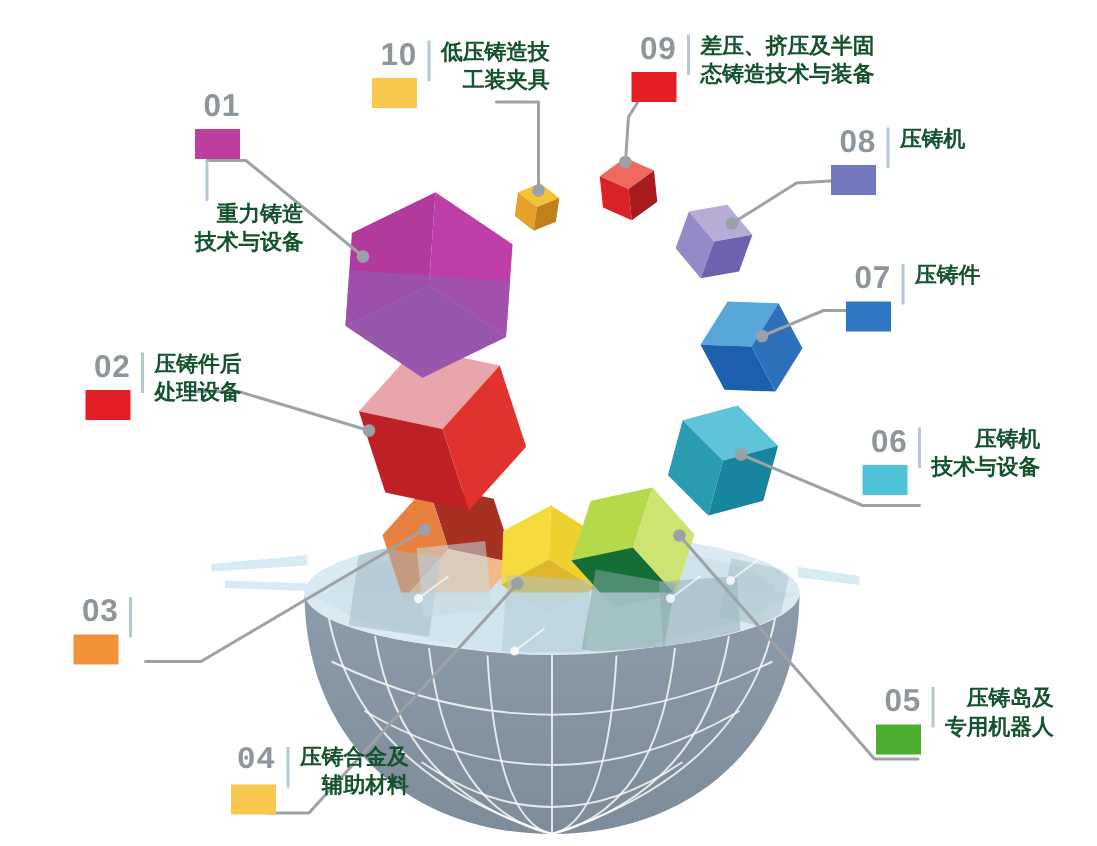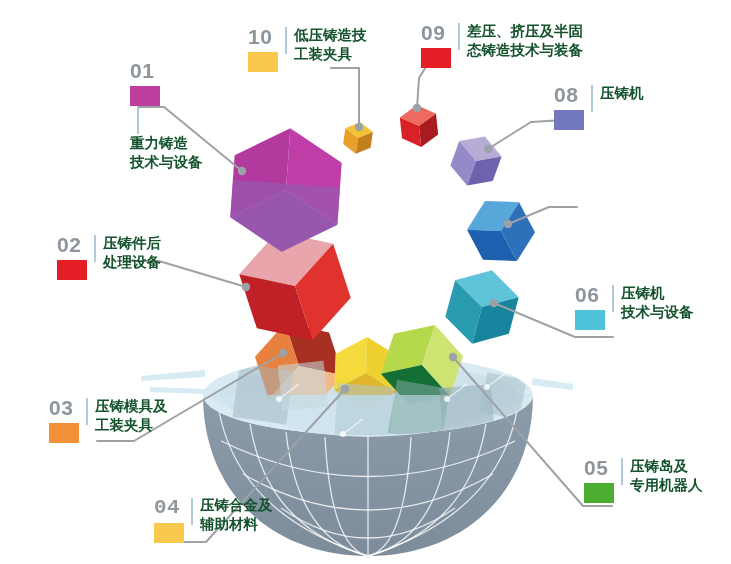--- a/index.html
+++ b/index.html
@@ -1,19 +1,19 @@
 <!DOCTYPE html>
 <html><head>
 <meta charset="utf-8">
 <style>
   html,body{margin:0;padding:0;background:#fff;}
   #stage{position:relative;width:731px;height:564px;overflow:hidden;background:#fff;
          font-family:"Liberation Sans","DejaVu Sans",sans-serif;}
   #scene{position:absolute;left:0;top:0;}
-  .label{position:absolute;display:flex;align-items:flex-start;}
+  .label{position:absolute;display:flex;align-items:flex-start;text-align:right;}
   .numcol{display:flex;flex-direction:column;}
   .num{font-size:21px;font-weight:700;color:#8d959d;line-height:21px;letter-spacing:.5px;}
   .sq{width:30px;height:20px;margin-top:5px;}
   .sep{width:2px;height:27px;background:#b3c9d8;margin:1px 7px 0 7px;}
   .txt{display:flex;flex-direction:column;font-size:14.5px;font-weight:700;color:#14532d;
        line-height:19px;white-space:nowrap;}
 </style>
 </head>
 <body>
 
@@ -188,24 +188,20 @@
       <span>压铸件后</span>
       <span>处理设备</span>
     </div>
   </div>
   <div class="label" style="left: 49px; top: 397px;">
     <div class="numcol">
       <div class="num">03</div>
       <div class="sq" style="background-color: rgb(242, 145, 56);"></div>
     </div>
     <div class="sep"></div>
-    <div class="txt">
-      <span>压铸模具及</span>
-      <span>工装夹具</span>
-    </div>
   </div>
   <div class="label" style="left: 154px; top: 497px; font-family: Liberation Mono, monospace;">
     <div class="numcol">
       <div class="num">04</div>
       <div class="sq" style="background-color: rgb(248, 201, 77);"></div>
     </div>
     <div class="sep"></div>
     <div class="txt">
       <span>压铸合金及</span>
       <span>辅助材料</span>
@@ -224,20 +220,30 @@
   </div>
   <div class="label" style="left: 575px; top: 284px;">
     <div class="numcol">
       <div class="num">06</div>
       <div class="sq" style="background-color: rgb(79, 195, 217);"></div>
     </div>
     <div class="sep"></div>
     <div class="txt">
       <span>压铸机</span>
       <span>技术与设备</span>
+    </div>
+  </div>
+  <div class="label" style="left: 564px; top: 175px;">
+    <div class="numcol">
+      <div class="num">07</div>
+      <div class="sq" style="background-color: rgb(47, 119, 194);"></div>
+    </div>
+    <div class="sep"></div>
+    <div class="txt">
+      <span>压铸件</span>
     </div>
   </div>
   <div class="label" style="left: 554px; top: 84px;">
     <div class="numcol">
       <div class="num">08</div>
       <div class="sq" style="background-color: rgb(115, 120, 189);"></div>
     </div>
     <div class="sep"></div>
     <div class="txt">
       <span>压铸机</span>

